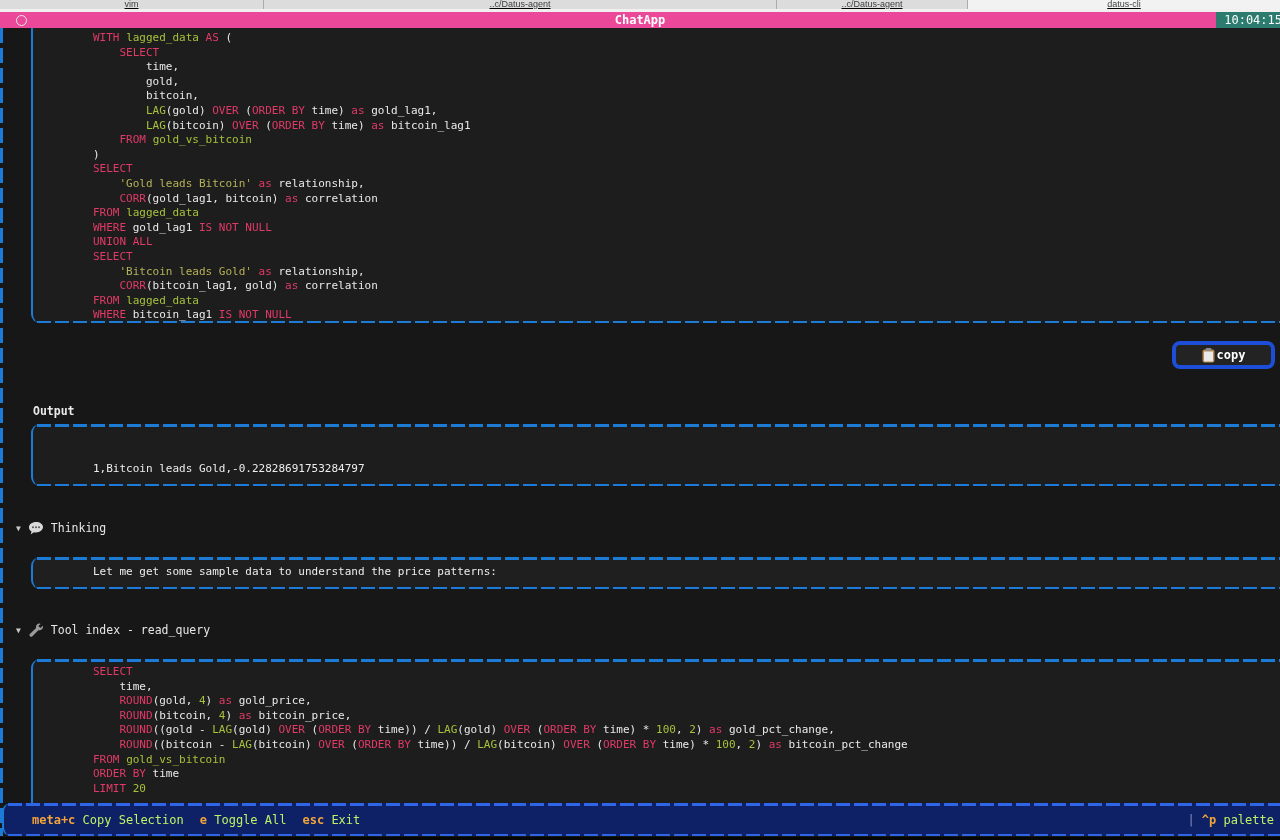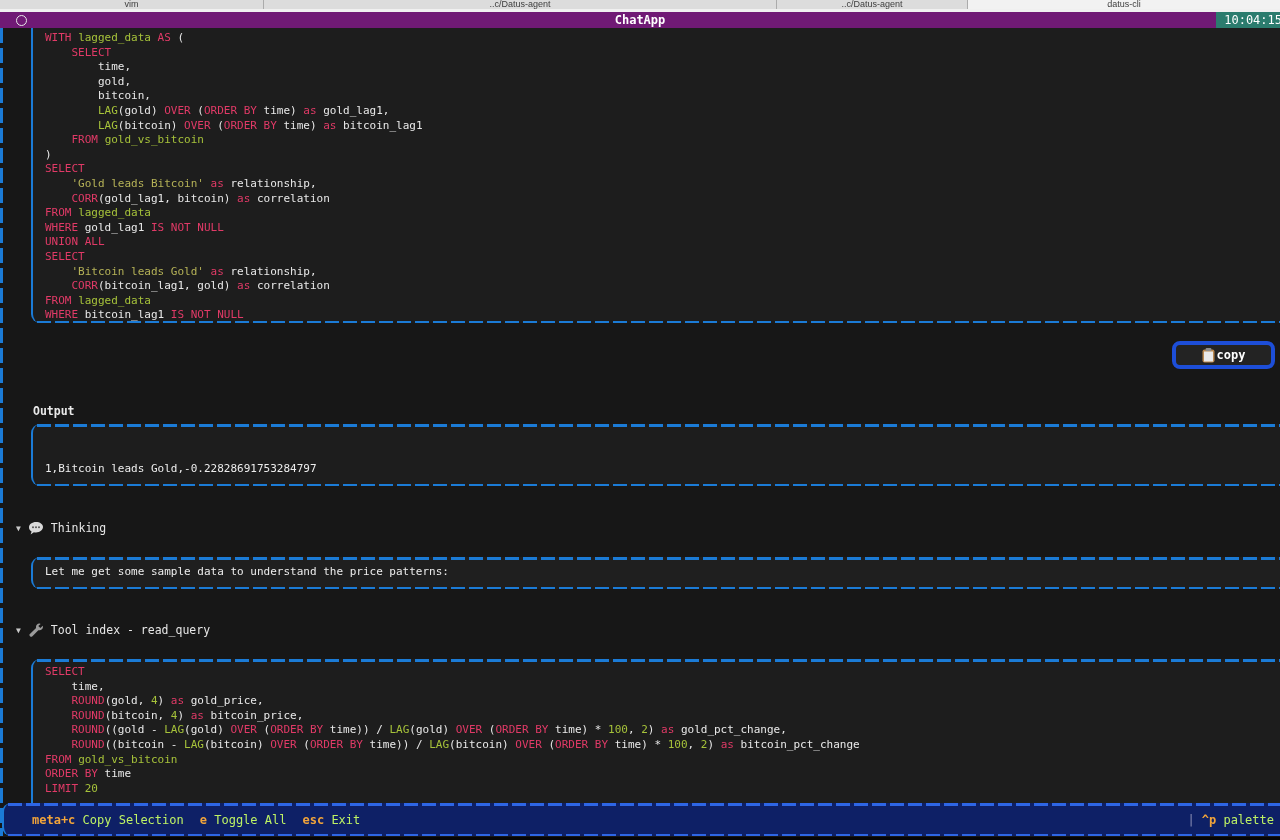--- a/index.html
+++ b/index.html
@@ -3,37 +3,37 @@
 <meta charset="utf-8">
 <style>
   html,body{margin:0;padding:0;}
   body{
     width:1280px;height:840px;position:relative;overflow:hidden;
     background:#171717;font-family:"DejaVu Sans Mono",monospace;
   }
   
   .tabbar{position:absolute;top:0;left:0;width:1280px;height:12px;background:#f0f0f0;}
   .tabs{display:flex;height:9px;overflow:hidden;}
-  .tab{background:#dcdcdc;border-right:1px solid #ababab;display:flex;justify-content:center;align-items:flex-end;overflow:hidden;}
+  .tab{background:#dcdcdc;border-right:1px solid #ababab;display:flex;justify-content:center;align-items:flex-end;overflow:hidden;text-decoration:underline;}
   .tab:nth-child(1){width:263px;}
   .tab:nth-child(2){width:512px;}
   .tab:nth-child(3){width:190px;}
   .tab:nth-child(4){flex:1;border-right:none;}
   .tab.active{background:#f2f2f2;}
   .tab-label{font-family:"Liberation Sans",sans-serif;font-size:9px;line-height:10px;margin-top:-1px;color:#3d3d3d;white-space:nowrap;}
   
-  .titlebar{position:absolute;top:12px;left:0;width:1280px;height:16px;background:#701a75;}
+  .titlebar{position:absolute;top:12px;left:0;width:1280px;height:16px;background:#ec4899;}
   .spinner{position:absolute;left:16px;top:2.5px;width:9px;height:9px;border:1.5px solid #e9e9e9;border-radius:50%;}
   .apptitle{text-align:center;font-size:12px;line-height:16px;font-weight:bold;color:#ffffff;}
   .clock{position:absolute;right:-10px;top:0;height:16px;background:#2b7c6e;color:#ffffff;font-size:12px;line-height:16px;padding:0 8px;white-space:nowrap;}
   
   .left-rail{position:absolute;left:0;top:28px;width:2.5px;height:808px;
     background:repeating-linear-gradient(180deg,#1b7bd6 0 15px,transparent 15px 20px);}
   
-  .panel{position:absolute;left:31px;right:0;background:#1d1d1d;border-left:2.5px solid #1b7bd6;}
+  .panel{position:absolute;left:31px;right:0;background:#1d1d1d;border-left:2.5px solid #1b7bd6;padding-left:48px;}
   .panel .hline{position:absolute;left:4px;right:0;height:2.5px;
     background:repeating-linear-gradient(90deg,#1b7bd6 0 14px,transparent 14px 18px);}
   .panel .hline.top{top:0;}
   .panel .hline.bot{bottom:0;}
   .round-bl{border-bottom-left-radius:9px;}
   .round-tl{border-top-left-radius:9px;}
   .code{padding:3px 0 0 12px;font-size:11px;line-height:14.6px;white-space:pre;color:#e9e9e9;}
   .code-line{height:14.6px;}
   .tok-k{color:#e13a67;}
   .tok-g{color:#a6c23a;}

